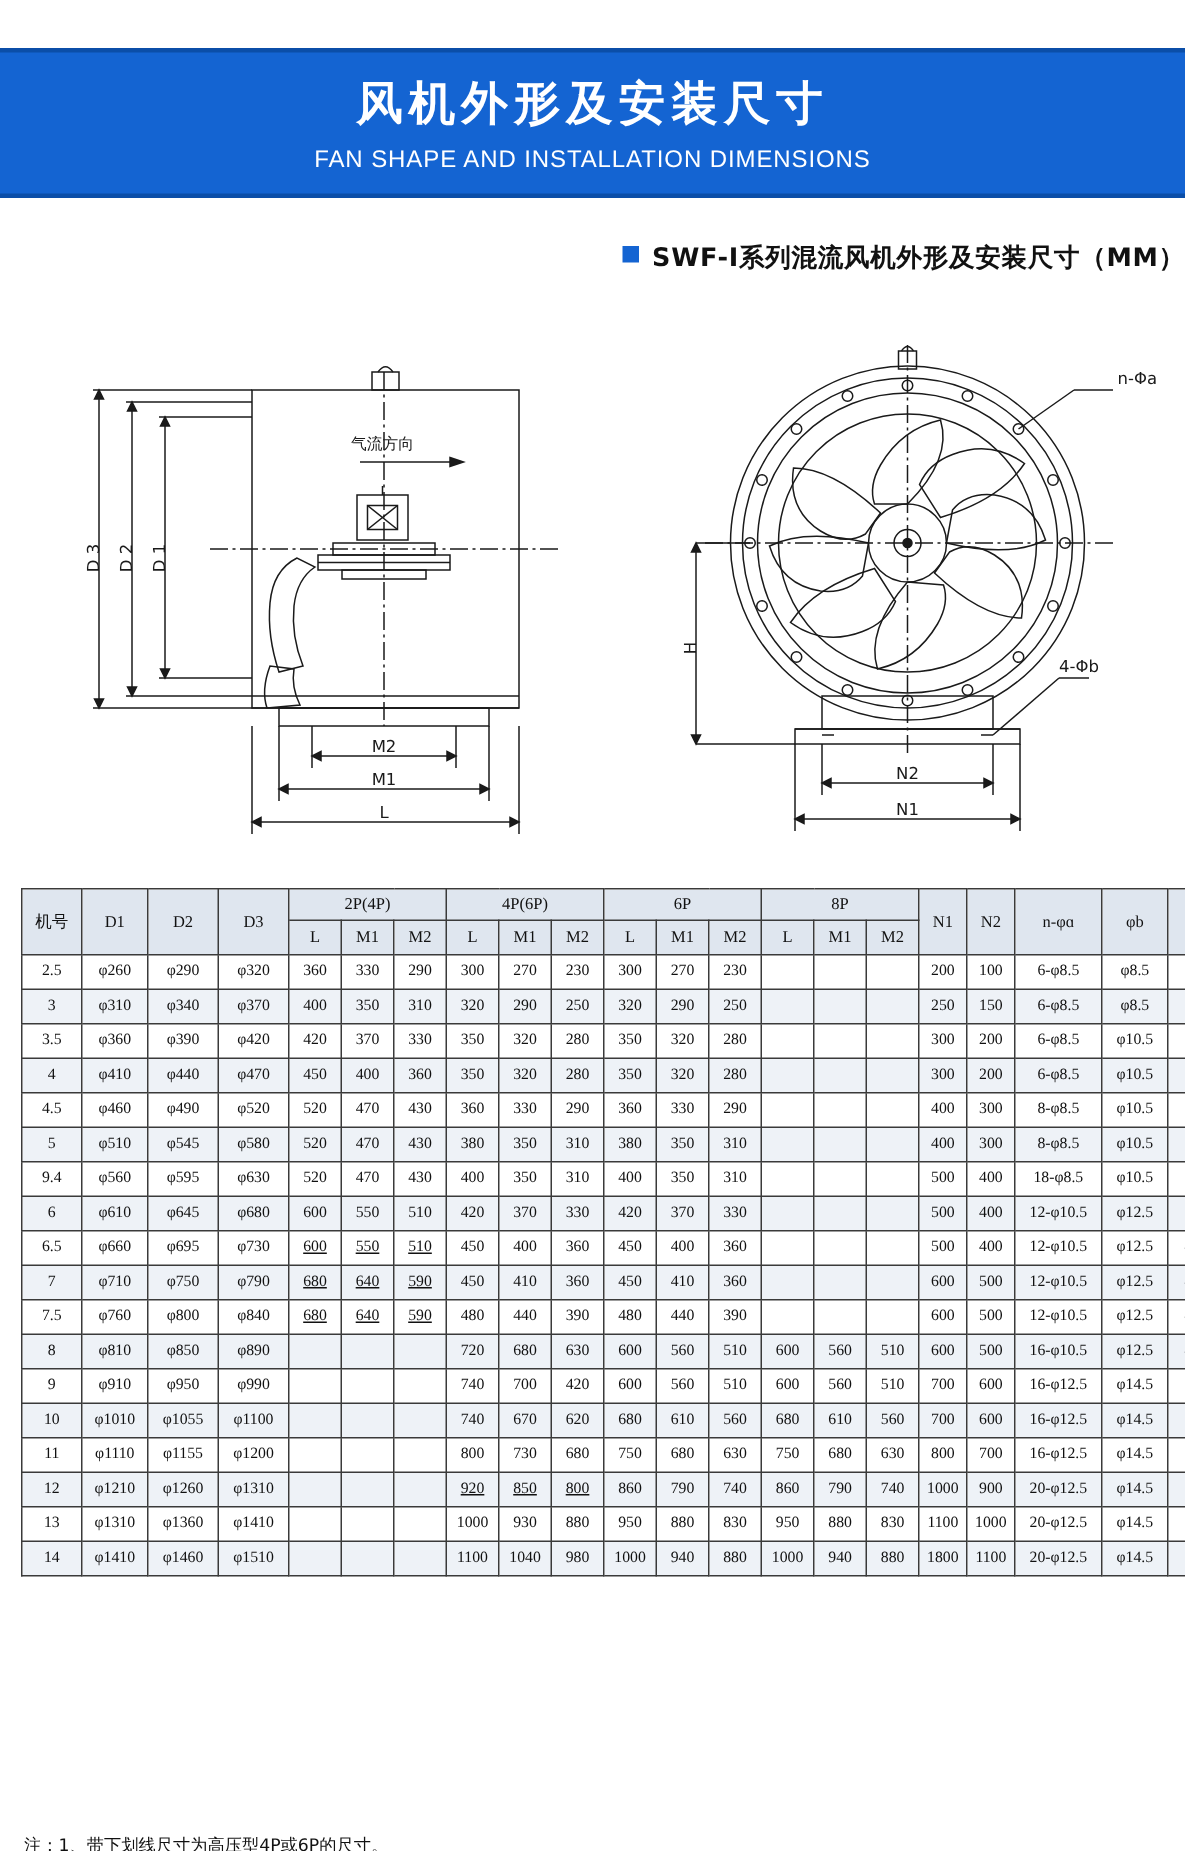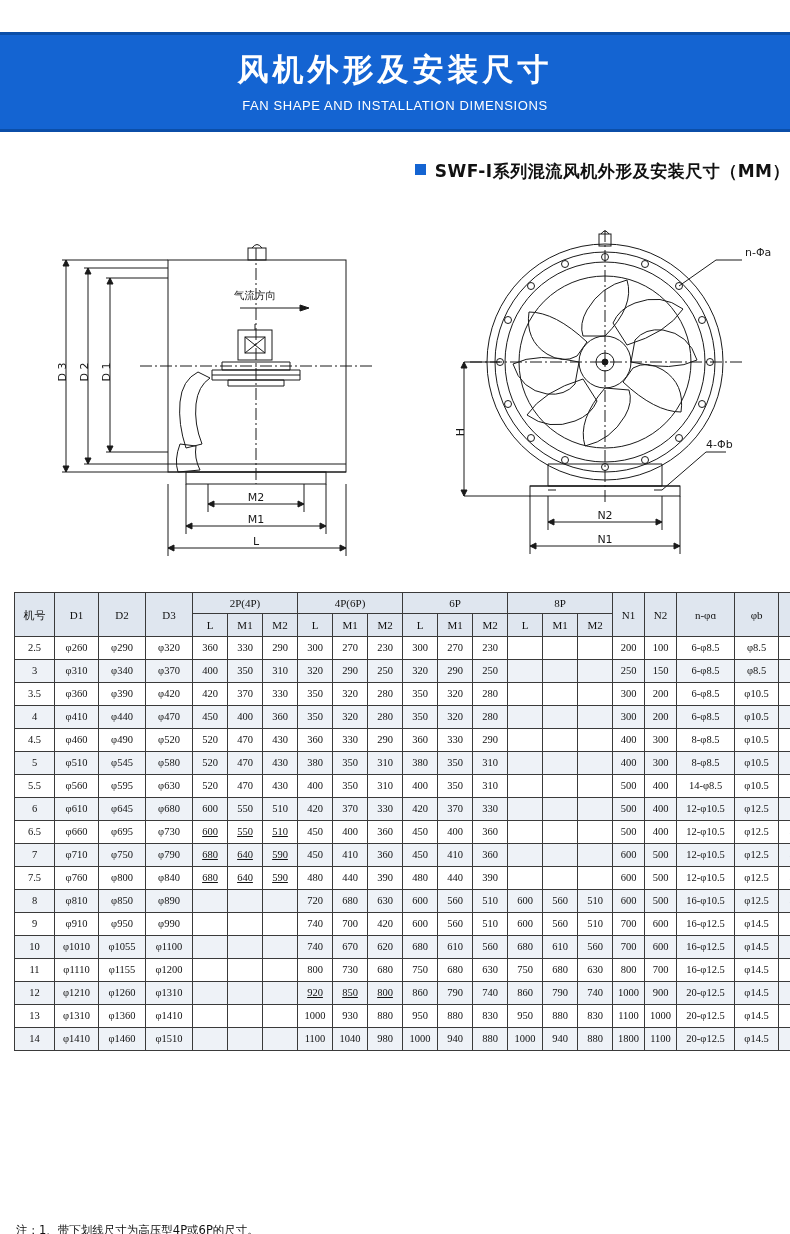--- a/index.html
+++ b/index.html
@@ -21,21 +21,21 @@
     box-sizing:border-box;
     text-align:center;
     color:#ffffff;
   }
   .banner .cn{
     font-size:31px;font-weight:bold;letter-spacing:4px;
     margin-top:14px;line-height:40px;
     font-family:"DejaVu Sans","Liberation Sans",sans-serif;
   }
   .banner .en{
-    font-size:13px;letter-spacing:.6px;margin-top:9px;
+    font-size:16px;letter-spacing:.6px;margin-top:9px;
   }
 
   
   .section-title{
     position:absolute;left:0;top:160px;width:790px;height:32px;
     text-align:right;
   }
   .section-title .sq{
     display:inline-block;width:11px;height:11px;background:#1464d2;
     margin-right:9px;vertical-align:2px;
@@ -460,39 +460,39 @@
             <td></td>
             <td></td>
             <td></td>
             <td>400</td>
             <td>300</td>
             <td>8-φ8.5</td>
             <td>φ10.5</td>
             <td>330</td>
           </tr>
           <tr class="odd">
-            <td>5.5</td>
+            <td>9.4</td>
             <td>φ560</td>
             <td>φ595</td>
             <td>φ630</td>
             <td>520</td>
             <td>470</td>
             <td>430</td>
             <td>400</td>
             <td>350</td>
             <td>310</td>
             <td>400</td>
             <td>350</td>
             <td>310</td>
             <td></td>
             <td></td>
             <td></td>
             <td>500</td>
             <td>400</td>
-            <td>14-φ8.5</td>
+            <td>18-φ8.5</td>
             <td>φ10.5</td>
             <td>355</td>
           </tr>
           <tr class="even">
             <td>6</td>
             <td>φ610</td>
             <td>φ645</td>
             <td>φ680</td>
             <td>600</td>
             <td>550</td>

